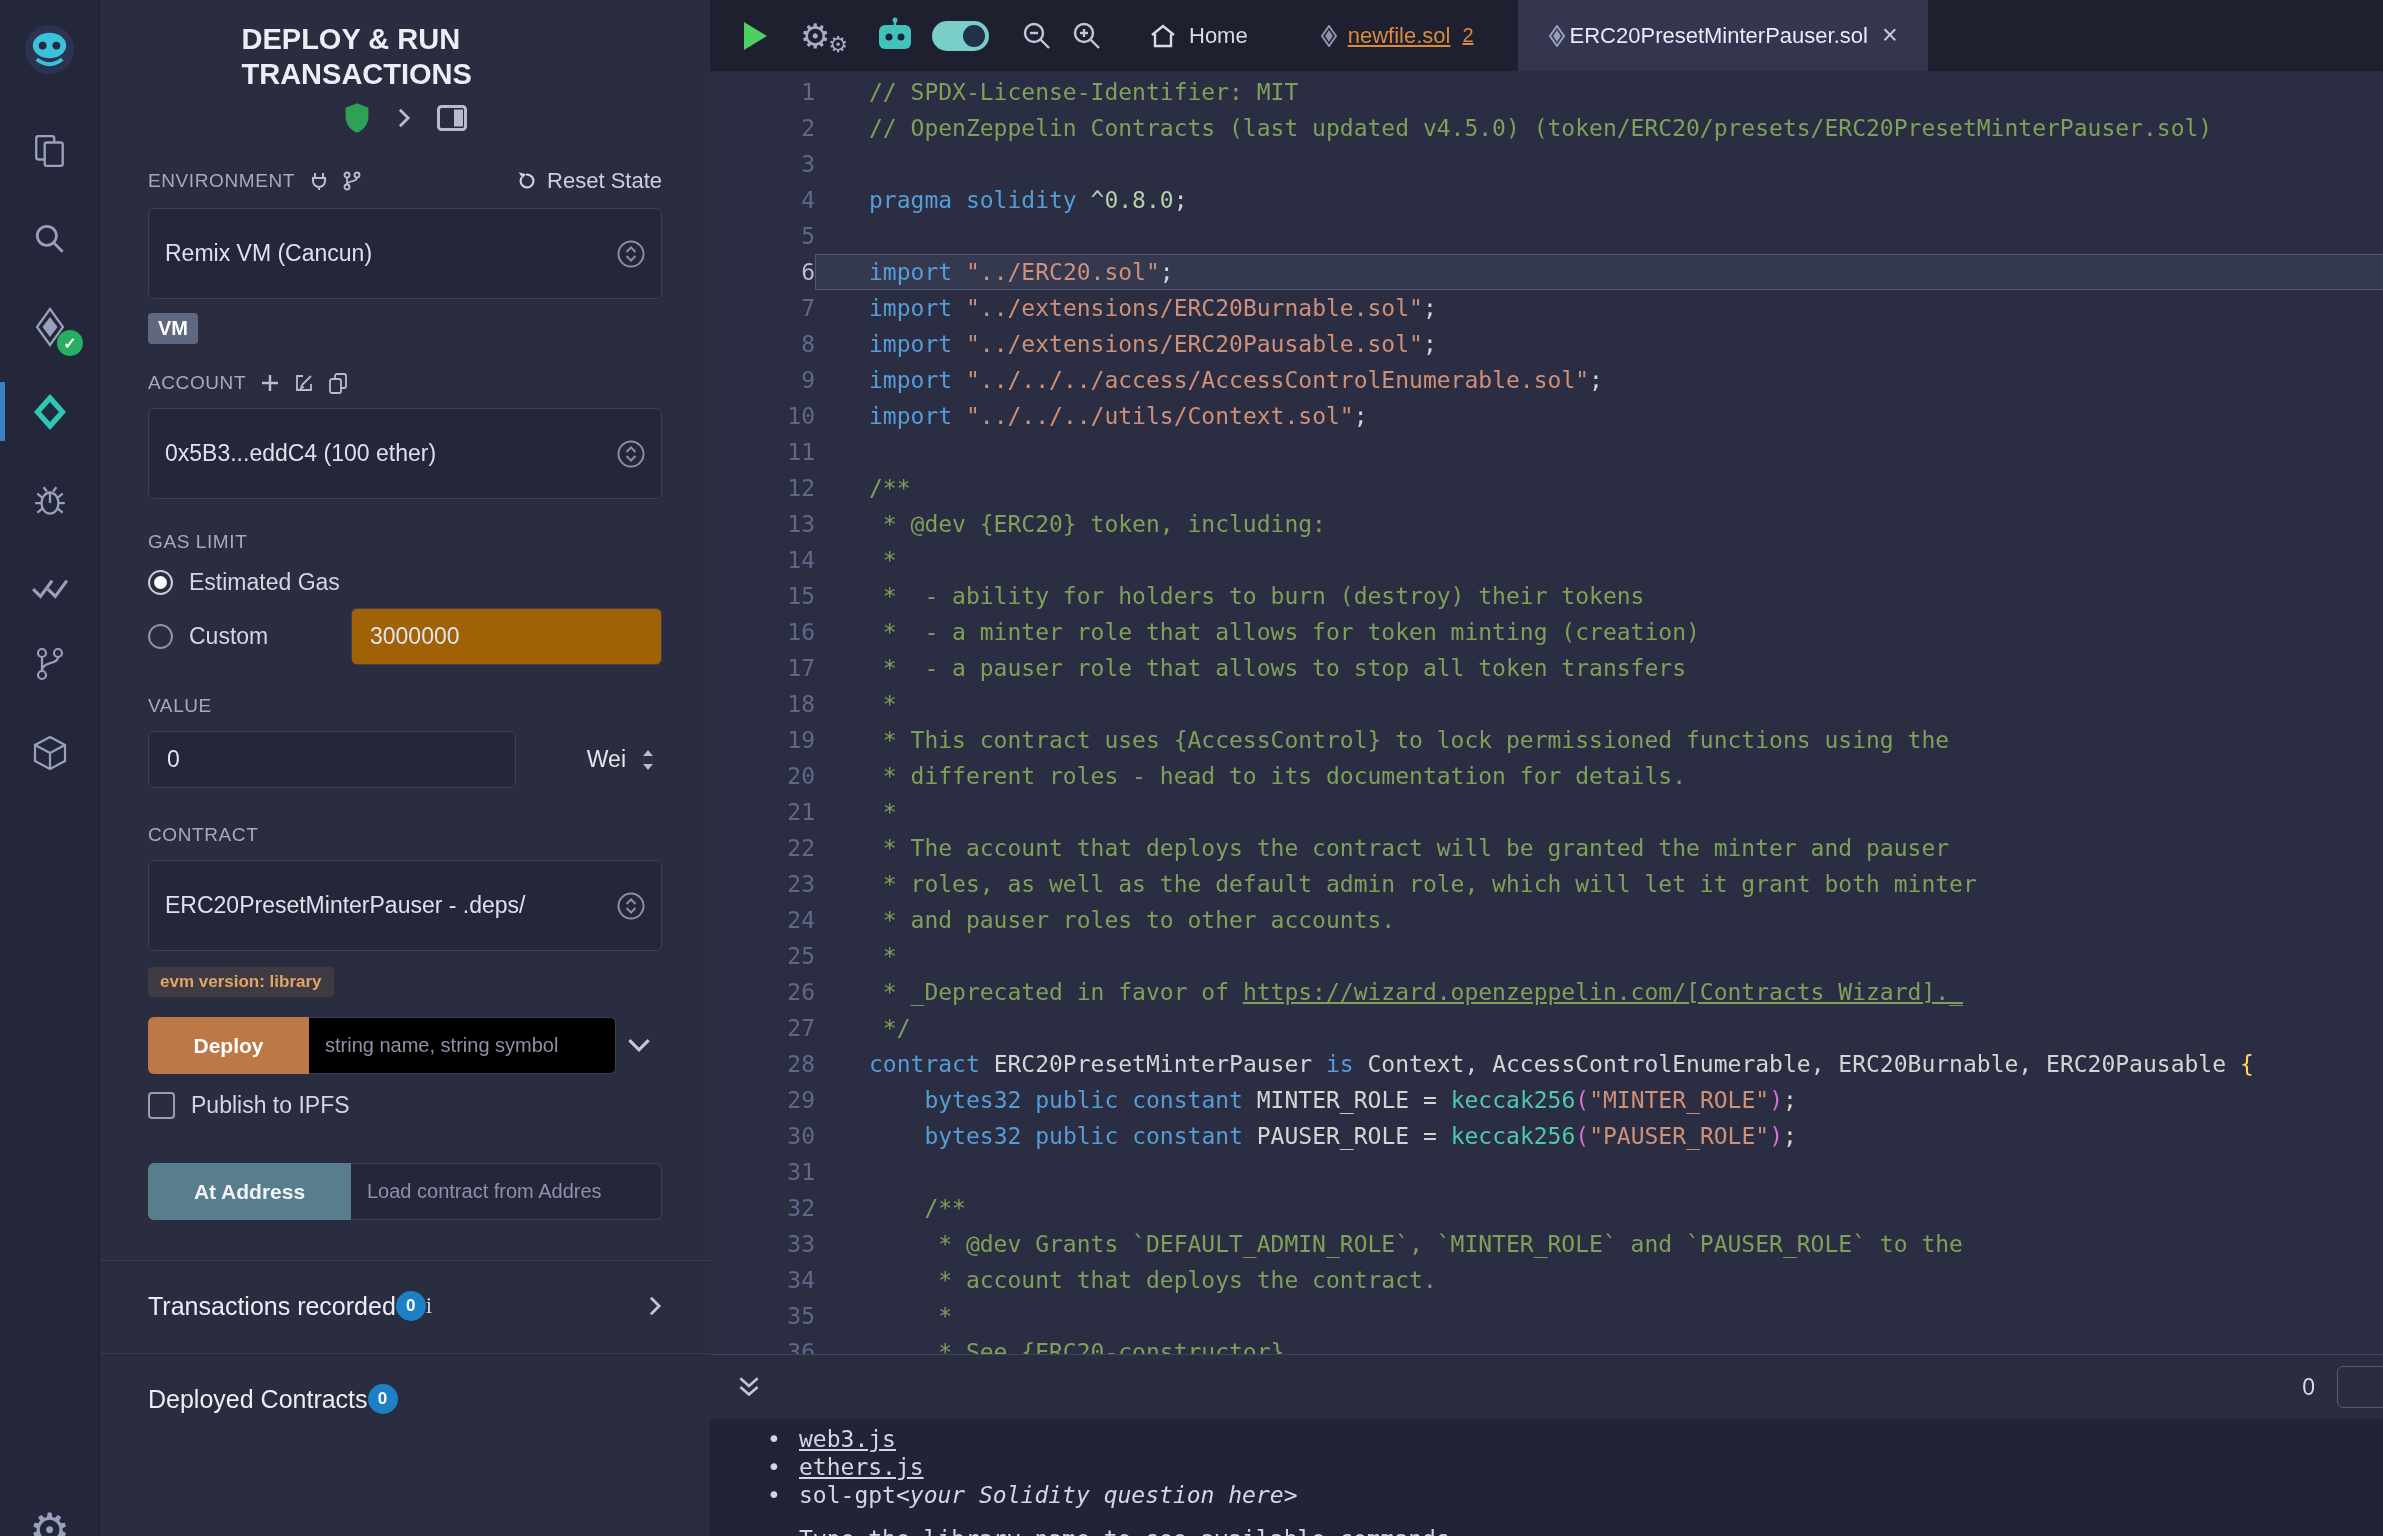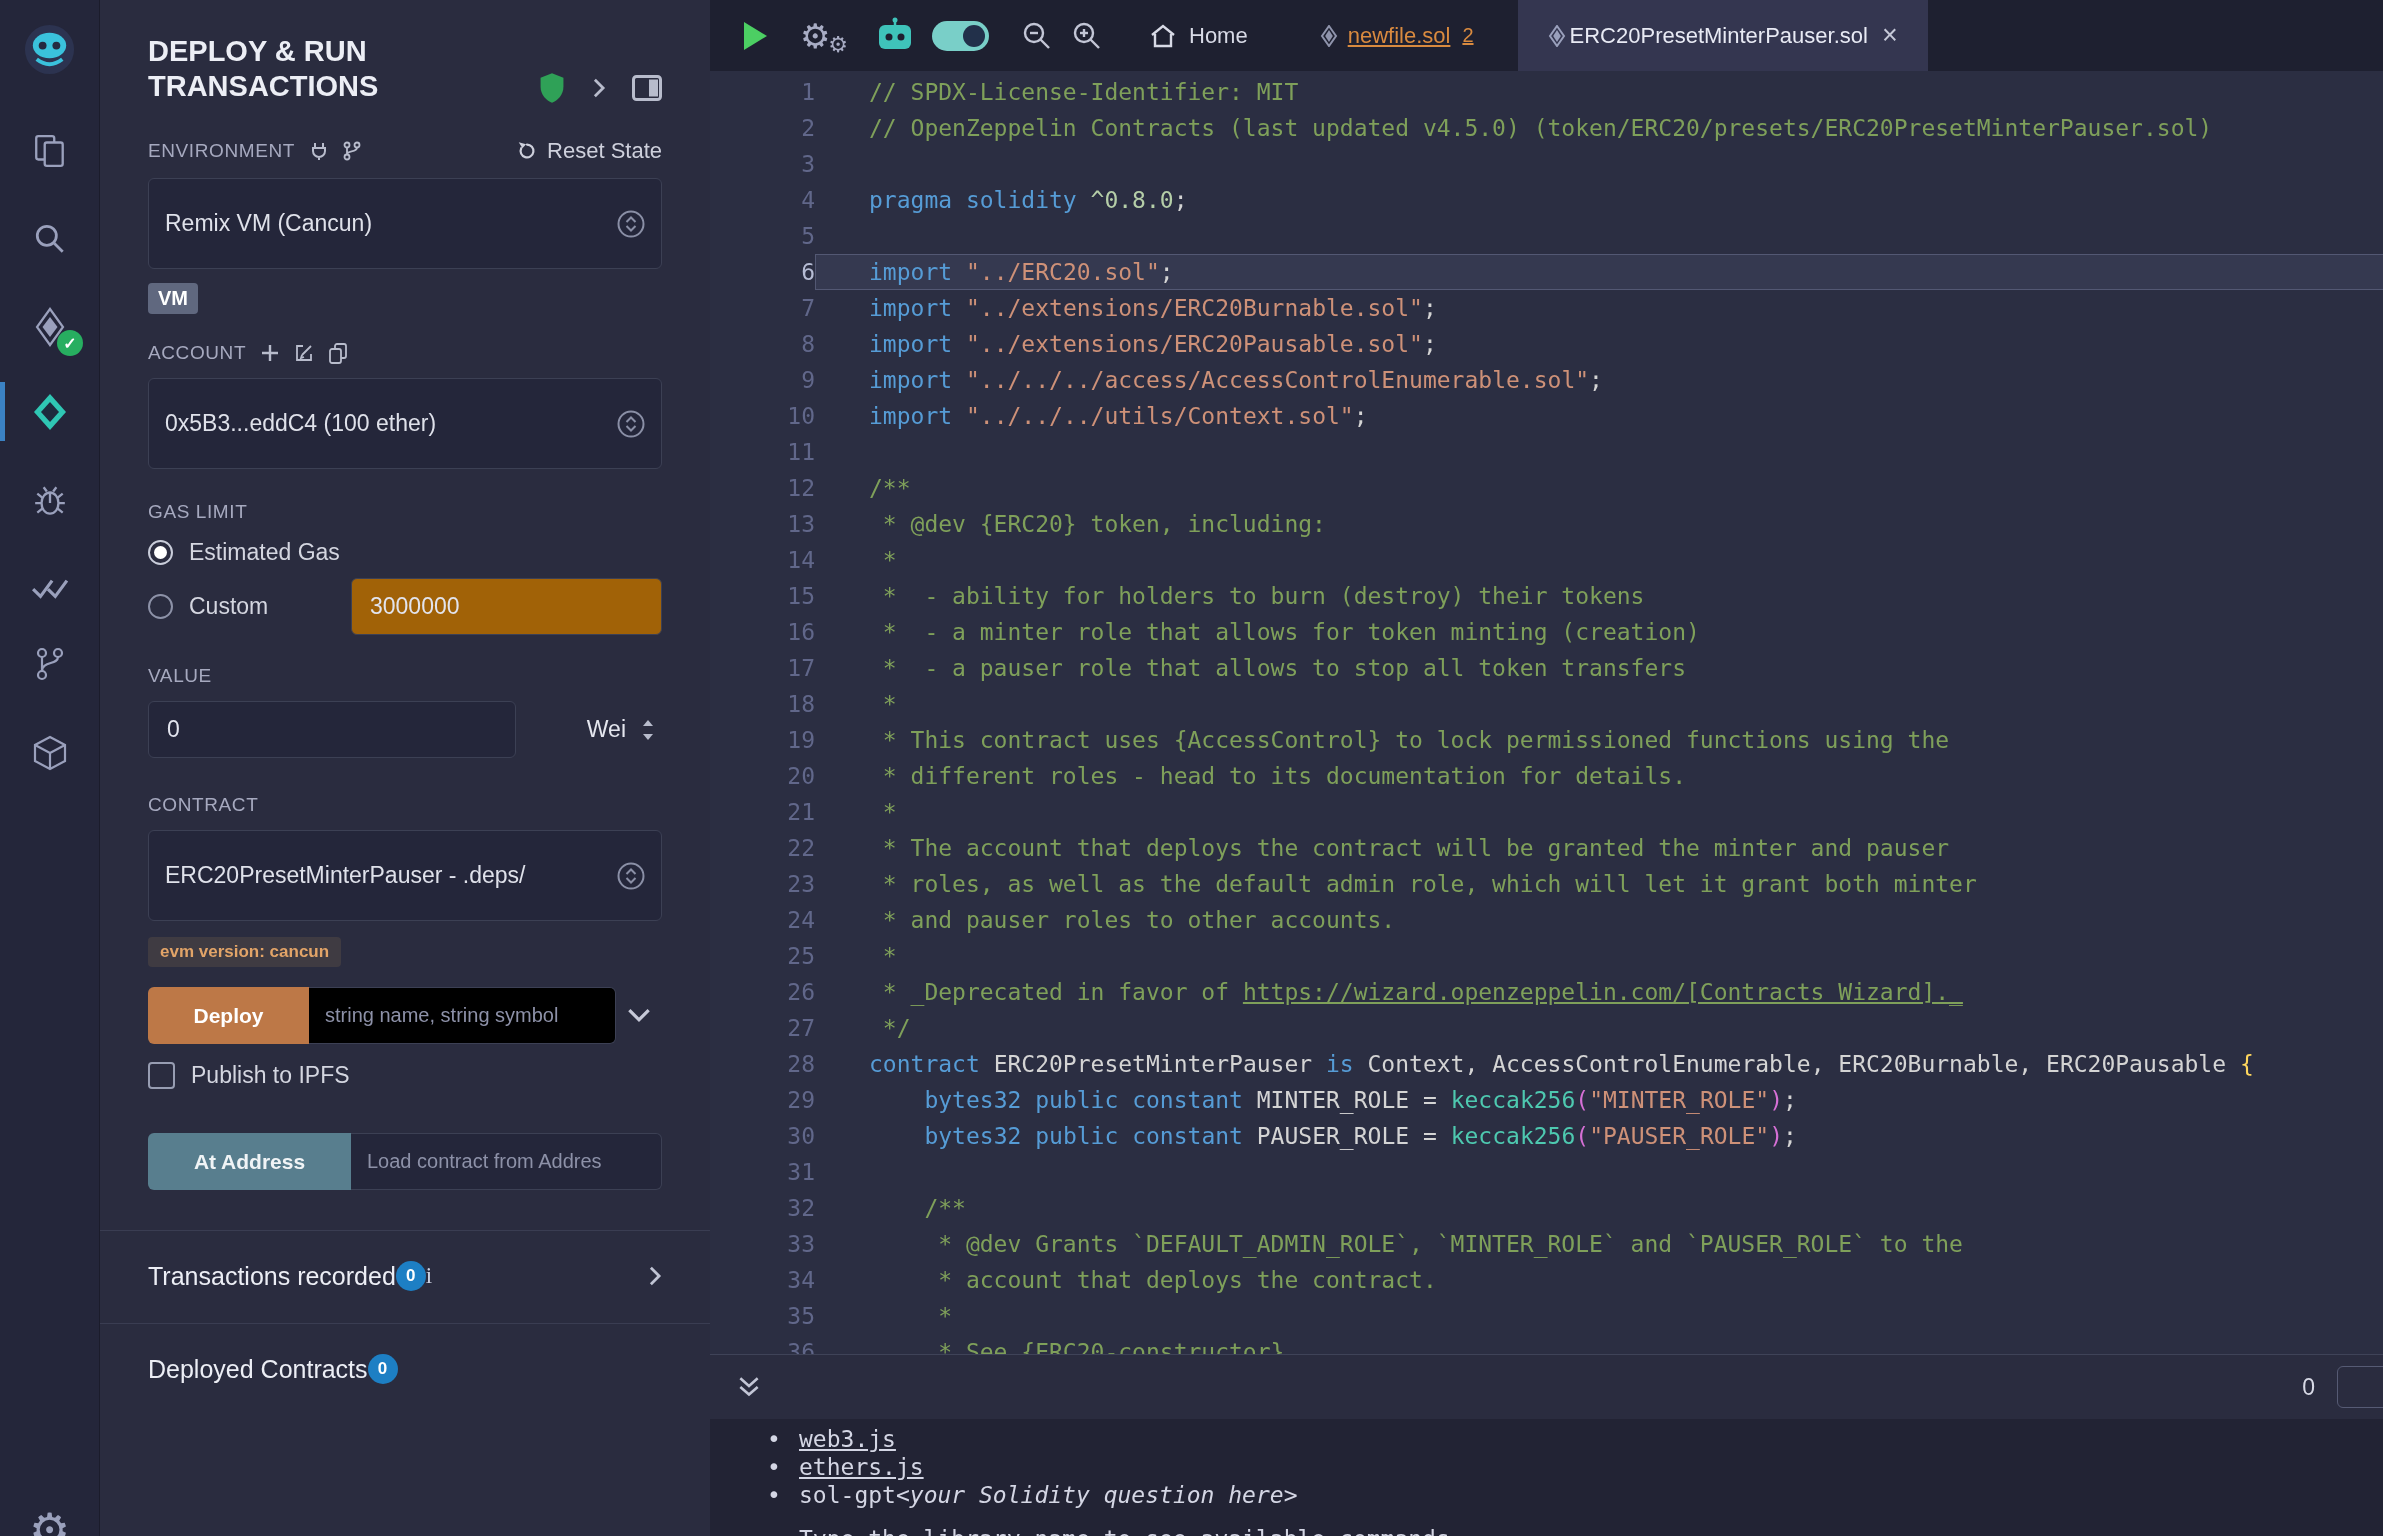--- a/index.html
+++ b/index.html
@@ -10,21 +10,21 @@
     -webkit-font-smoothing:antialiased;
   }
   
   .iconbar{position:absolute;left:0;top:0;width:99px;height:1537px;background:#24263a;border-right:1px solid #1b1c2b;}
   .ibi{position:absolute;left:0;width:99px;height:71px;display:flex;align-items:center;justify-content:center;}
   .ibi.active::before{content:'';position:absolute;left:0;top:6px;bottom:6px;width:5px;background:#3b82c4;}
   .badge-check{position:absolute;right:16px;bottom:6px;width:26px;height:26px;border-radius:50%;background:#27ae60;color:#fff;font-size:16px;font-weight:bold;display:flex;align-items:center;justify-content:center;}
   .ibi-gear{position:absolute;bottom:-20px;left:0;width:99px;text-align:center;font-size:46px;color:#9aa0bc;}
   
   .sidepanel{position:absolute;left:100px;top:0;width:610px;height:1537px;background:#2a2c3f;box-sizing:border-box;padding:0 48px;}
-  .pn-titlerow{display:flex;justify-content:space-between;align-items:flex-end;padding-top:34px;}
+  .pn-titlerow{display:flex;justify-content:space-between;align-items:center;padding-top:22px;flex-direction:column;}
   .pn-title{width:327px;font-size:29px;font-weight:bold;line-height:35px;color:#eceef5;}
   .pn-title-icons{display:flex;align-items:center;gap:26px;margin-top:10px;}
   .seclabel{font-size:19px;letter-spacing:0.6px;color:#a6a9bf;font-weight:500;}
   .row-between{display:flex;justify-content:space-between;align-items:center;}
   .label-icons{display:flex;align-items:center;gap:14px;}
   .reset{display:flex;align-items:center;gap:9px;font-size:22px;color:#ced0dc;cursor:pointer;}
   .dropdown{margin-top:14px;height:57px;background:#24263a;border:1px solid #3c4054;border-radius:6px;
     display:flex;align-items:center;justify-content:space-between;padding:16px 16px;font-size:23px;color:#dfe1ea;
     white-space:nowrap;overflow:hidden;}
   .dd-text{overflow:hidden;text-overflow:clip;}
@@ -263,21 +263,21 @@
   </div>
 
   <div class="seclabel mt36">CONTRACT</div>
   <div class="dropdown">
     <span class="dd-text">ERC20PresetMinterPauser - .deps/</span>
     <svg width="28" height="28" viewBox="0 0 28 28" style="flex:none">
       <circle cx="14" cy="14" r="12.5" fill="none" stroke="#8a8fa6" stroke-width="2"></circle>
       <path d="M9.5 12 L14 7.5 L18.5 12 M9.5 16 L14 20.5 L18.5 16" fill="none" stroke="#8a8fa6" stroke-width="2"></path>
     </svg>
   </div>
-  <span class="evm-badge">evm version: cancun</span>
+  <span class="evm-badge">evm version: library</span>
 
   <div class="deploy-row">
     <button class="btn-deploy">Deploy</button>
     <input class="deploy-input" placeholder="string name, string symbol" style="">
     <span class="deploy-caret">
       <svg width="24" height="15" viewBox="0 0 22 14">
         <polyline points="2,2 11,11 20,2" stroke="#c6c9d8" stroke-width="3" fill="none"></polyline>
       </svg>
     </span>
   </div>

